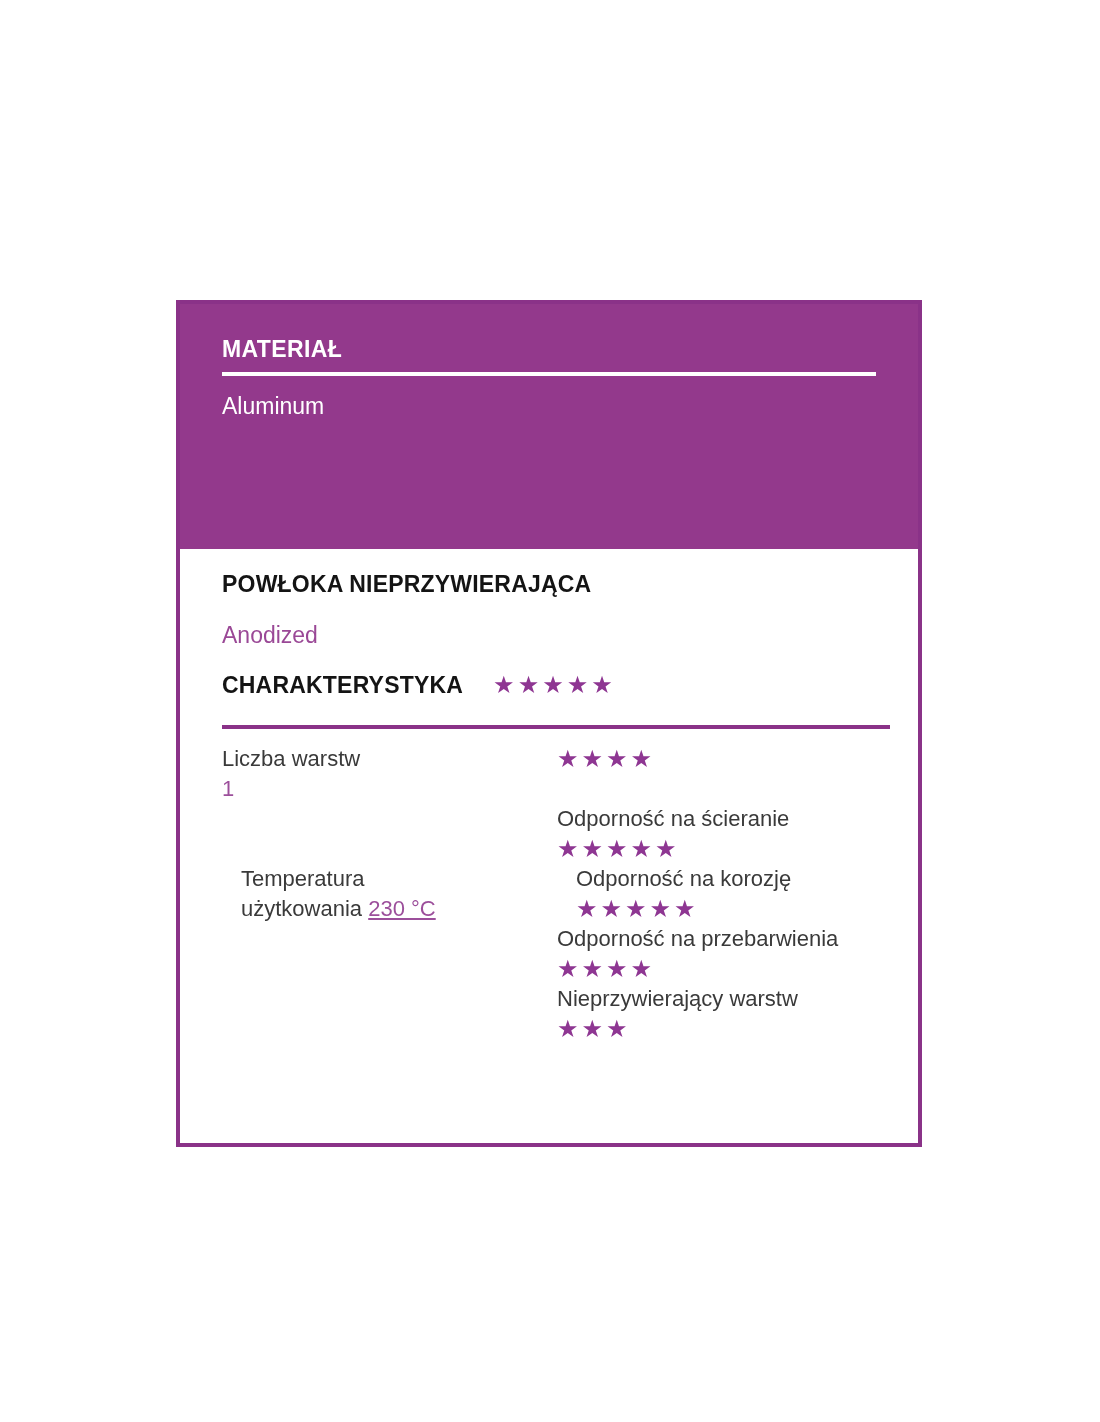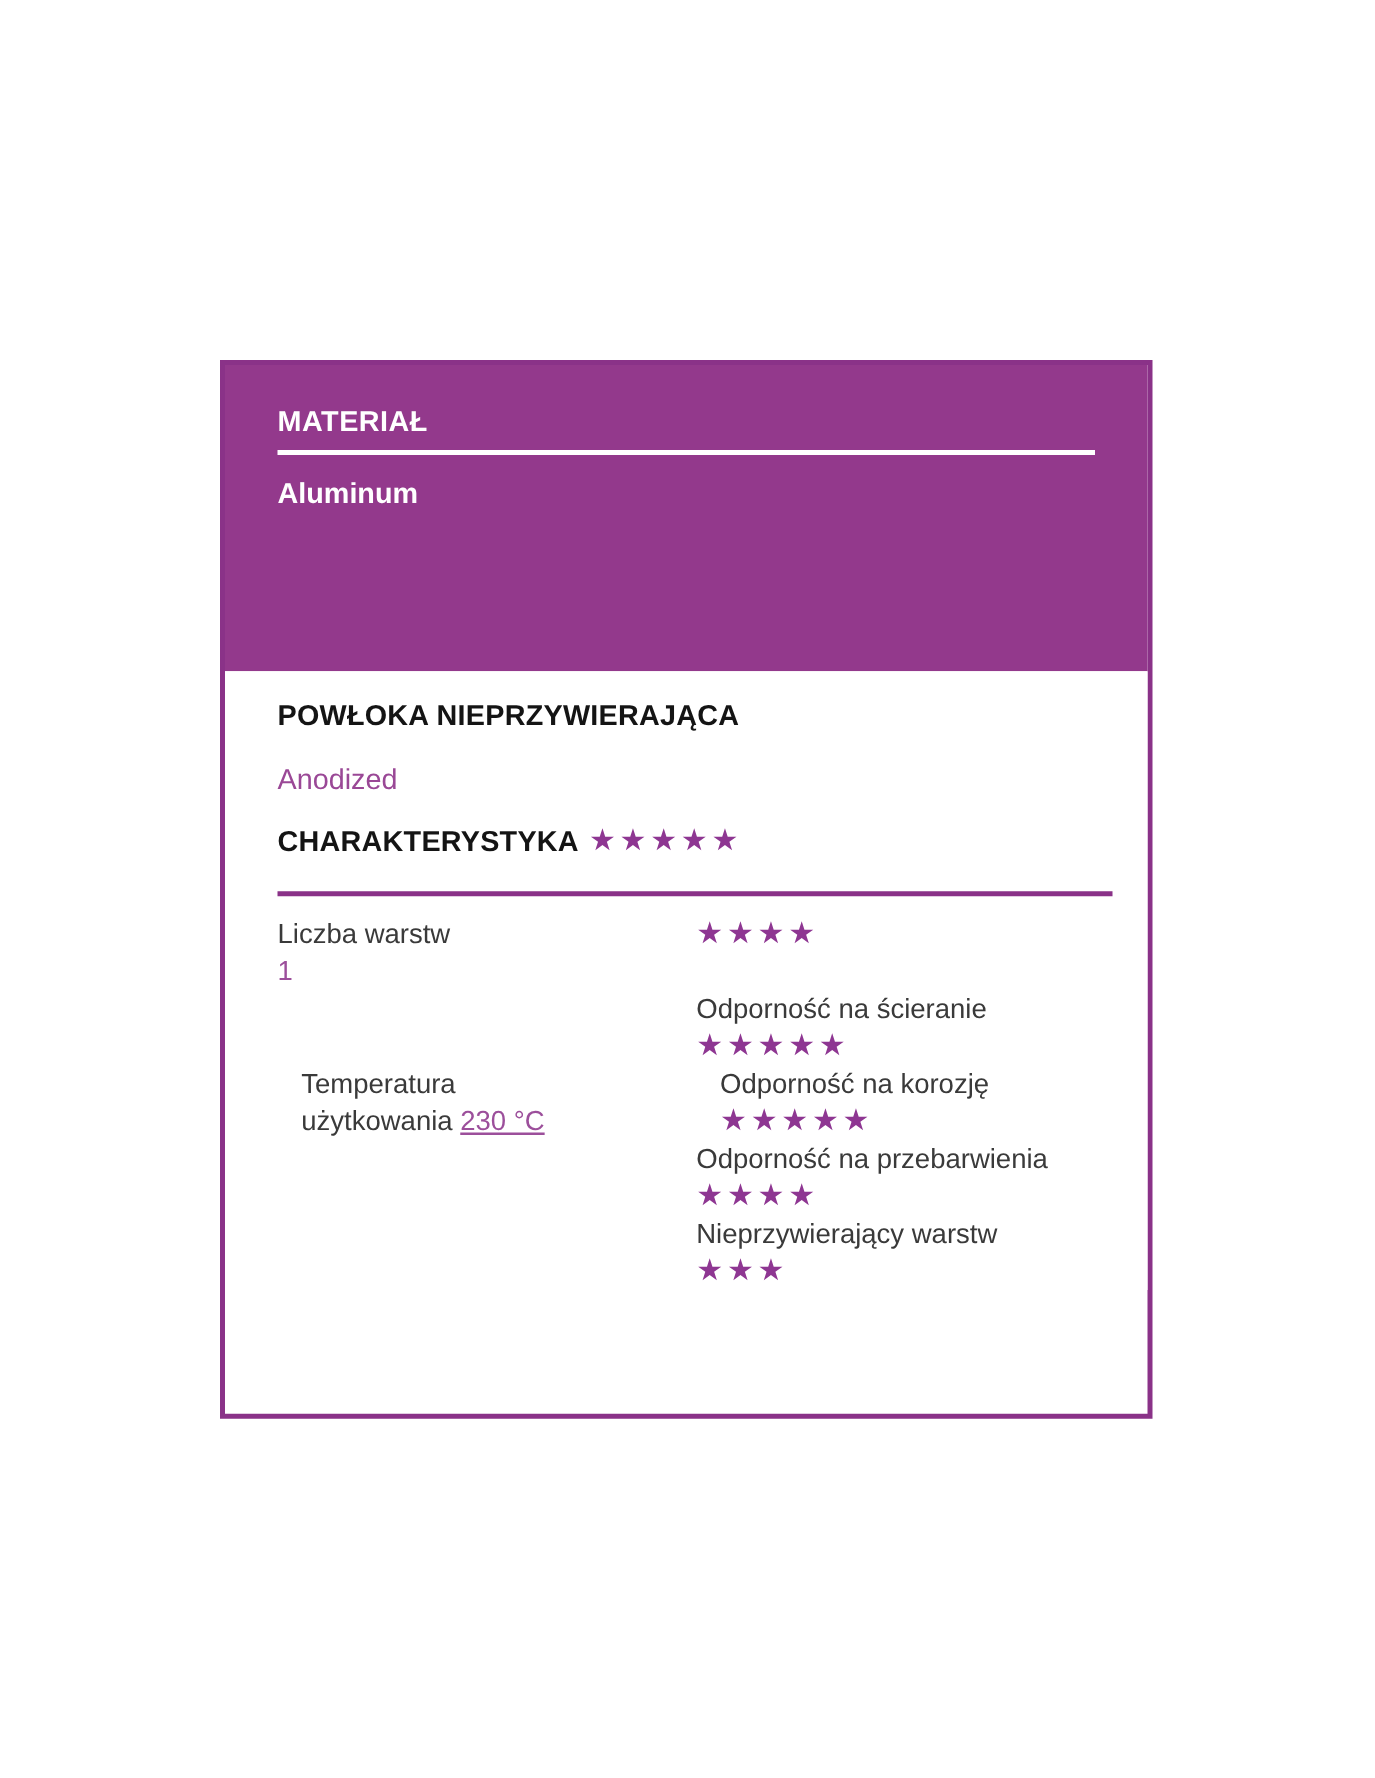--- a/index.html
+++ b/index.html
@@ -7,21 +7,21 @@
   body {
     width: 1100px;
     height: 1422px;
     position: relative;
     font-family: "Liberation Sans", "DejaVu Sans", sans-serif;
     overflow: hidden;
   }
   .spec-card {
     position: absolute;
     left: 176px;
-    top: 288px;
+    top: 300px;
     width: 746px;
     height: 847px;
     border: 4px solid #8a3288;
     background: #ffffff;
   }
   
   .card-header {
     background: #93398c;
     height: 245px;
     padding: 32px 42px 0 42px;
@@ -35,21 +35,20 @@
   }
   .hdr-rule {
     height: 4px;
     background: #ffffff;
     margin-top: 10px;
   }
   .hdr-value {
     font-size: 23px;
     line-height: 26px;
     margin-top: 17px;
-    font-weight: bold;
   }
   .hdr-group2 { margin-top: 35px; }
   
   .card-body {
     padding: 22px 28px 0 42px;
     background: #ffffff;
   }
   .coating-title {
     font-size: 23px;
     font-weight: bold;
@@ -60,21 +59,21 @@
   .coating-value {
     margin-top: 24px;
     font-size: 23px;
     color: #9a4896;
     line-height: 27px;
   }
   .char-row {
     margin-top: 21px;
     display: flex;
     align-items: center;
-    gap: 8px;
+    gap: 30px;
   }
   .char-label {
     font-size: 23px;
     font-weight: bold;
     color: #141414;
     letter-spacing: 0.2px;
   }
   .stars {
     color: #8e3692;
     font-size: 24px;

